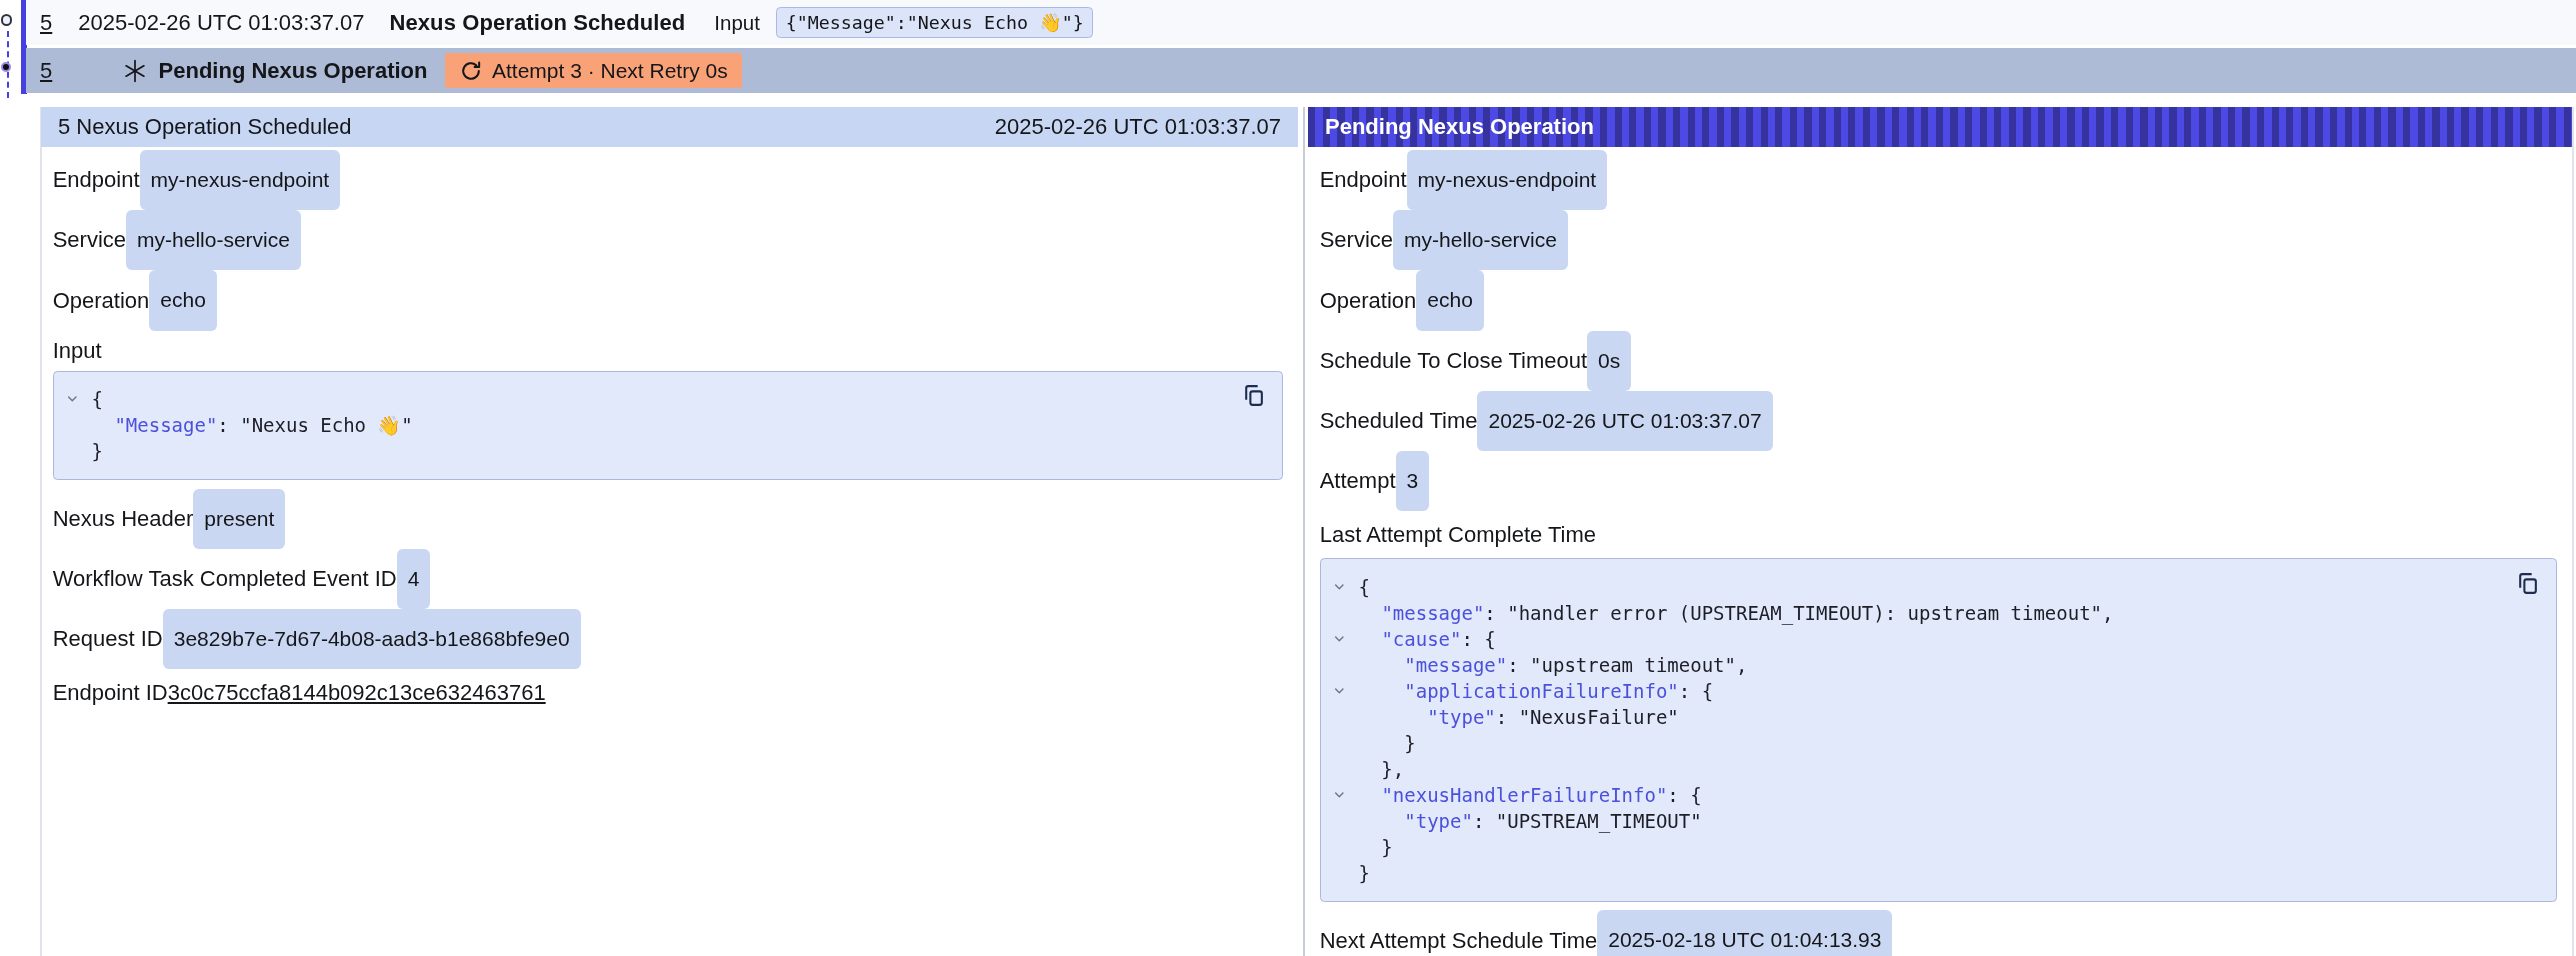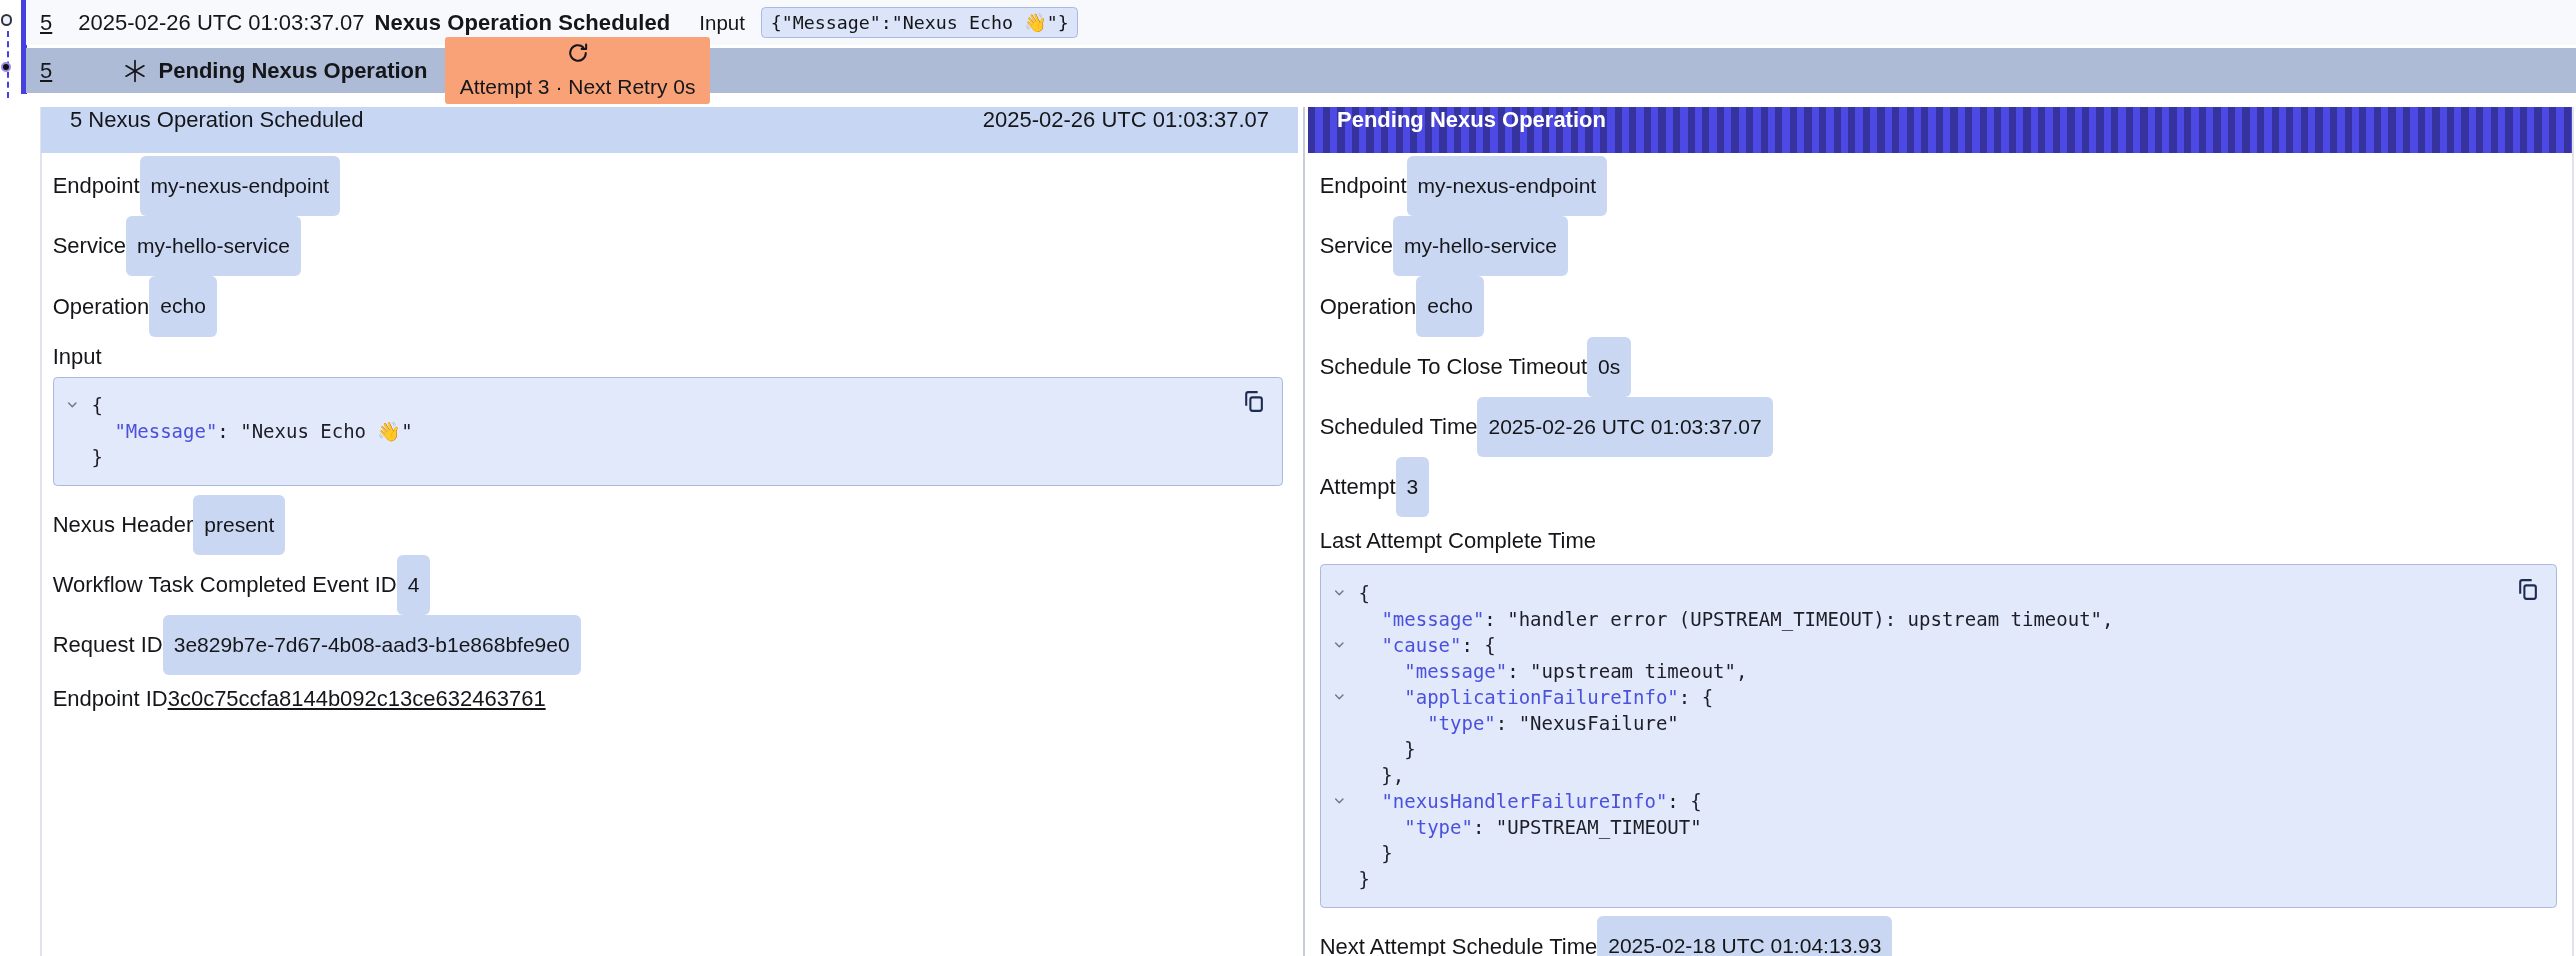--- a/index.html
+++ b/index.html
@@ -17,42 +17,42 @@
               border:2.2px solid #34343e; background:#eef2fb; }
   .tl-cur   { position:absolute; left:0.7px;  top:62px; width:10.3px; height:10.3px; border-radius:50%;
               background:#101014; border:2.2px solid #9b86e8; }
 
   
   .row { position:absolute; left:26px; right:0; height:45px; display:flex; align-items:center; font-size:22px; }
   .row1 { top:0;  background:#f8f9fd; }
   .row2 { top:48px; background:#adbbd6; }
   .ev-id { margin-left:14px; text-decoration:underline; color:#15161a; cursor:pointer; }
   .ev-ts { margin-left:26px; }
-  .ev-name { margin-left:10px; font-weight:700; letter-spacing:0.1px; }
+  .ev-name { margin-left:25px; font-weight:700; letter-spacing:0.1px; }
   .ev-input-label { margin-left:29px; font-size:20.5px; }
   .ev-input-badge { margin-left:16px; font-family:"DejaVu Sans Mono", monospace; font-size:18.3px;
                     background:#dbe4f8; border:1.5px solid #a9b8e8; border-radius:4.4px; padding:3.7px 8.8px; }
   .p-icon { margin-left:70px; width:26px; height:26px; flex:0 0 auto; }
   .p-name { margin-left:10.3px; font-weight:700; }
   .retry-badge { margin-left:17.6px; display:flex; align-items:center; gap:10.3px;
-                 background:#f9a277; border-radius:2.9px; padding:5.1px 14.6px; font-size:21px; color:#15161a;flex-direction:column; }
+                 background:#f9a277; border-radius:2.9px; padding:5.1px 14.6px; font-size:21px; color:#15161a; }
   .retry-badge svg { width:22px; height:22px; }
 
   
   .v-divider   { position:absolute; left:1303px; top:107px; width:1.5px; height:849px; background:#c9cdd8; }
   .edge-border { position:absolute; top:107px; width:1.5px; height:849px; background:#e0e3ea; }
   .edge-left   { left:40px; }
   .edge-right  { left:2572px; }
 
   .panel { position:absolute; top:107px; }
   .panel-l { left:41px;   width:1257px; }
   .panel-r { left:1308px; width:1264px; }
 
-  .panel-header { height:46px; display:flex; align-items:flex-start; justify-content:space-between;
-                  padding:0 29px; font-size:22px; }
+  .panel-header { height:40px; display:flex; align-items:center; justify-content:space-between;
+                  padding:0 17px; font-size:22px; }
   .panel-l .panel-header { background:#c7d6f2; color:#15161a; }
   .panel-r .panel-header { color:#ffffff; font-weight:600;
       background:repeating-linear-gradient(90deg,#37339e 0 7.3px,#4d49e4 7.3px 14.6px); }
 
   .panel-body { padding:2.9px 14.6px 0 11.7px; }
 
   .field { min-height:47px; display:flex; align-items:center; font-size:22px; }
   .badge { background:#c9d7f2; border-radius:5.9px; padding:17px 11px; font-size:21px; line-height:1.25;
            color:#15161a; white-space:nowrap; }
   .linkval { text-decoration:underline; color:#15161a; font-size:22px; cursor:pointer; }

